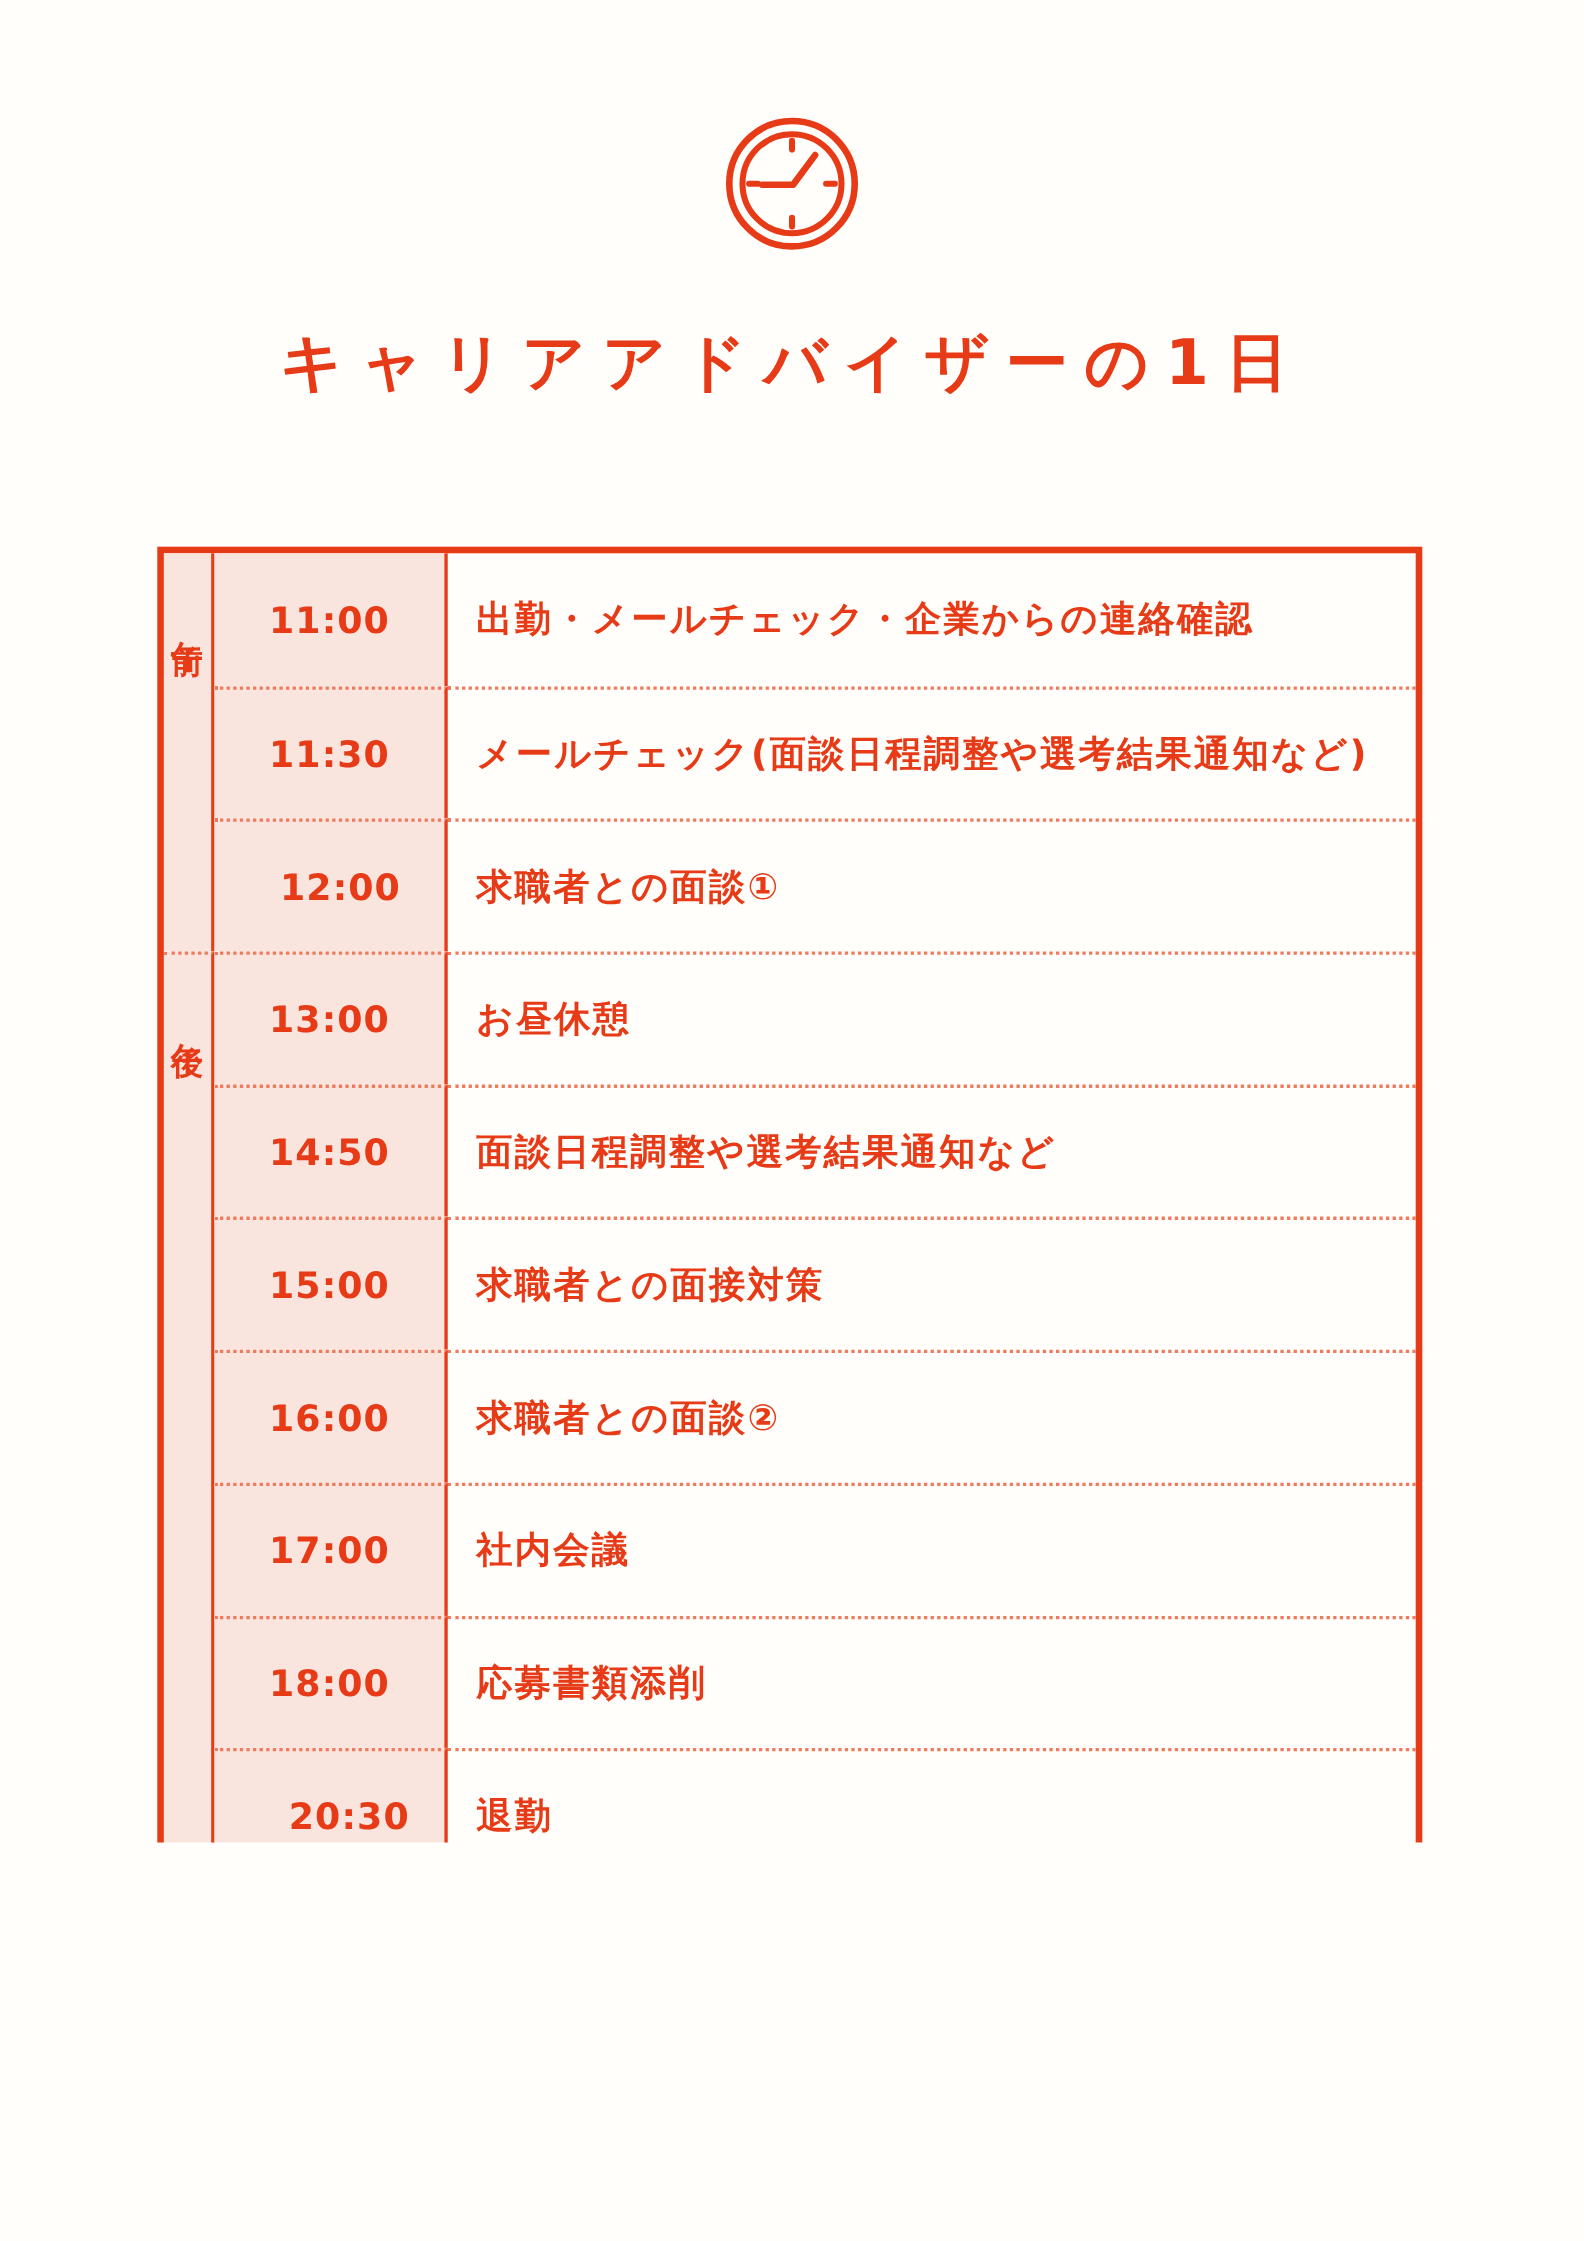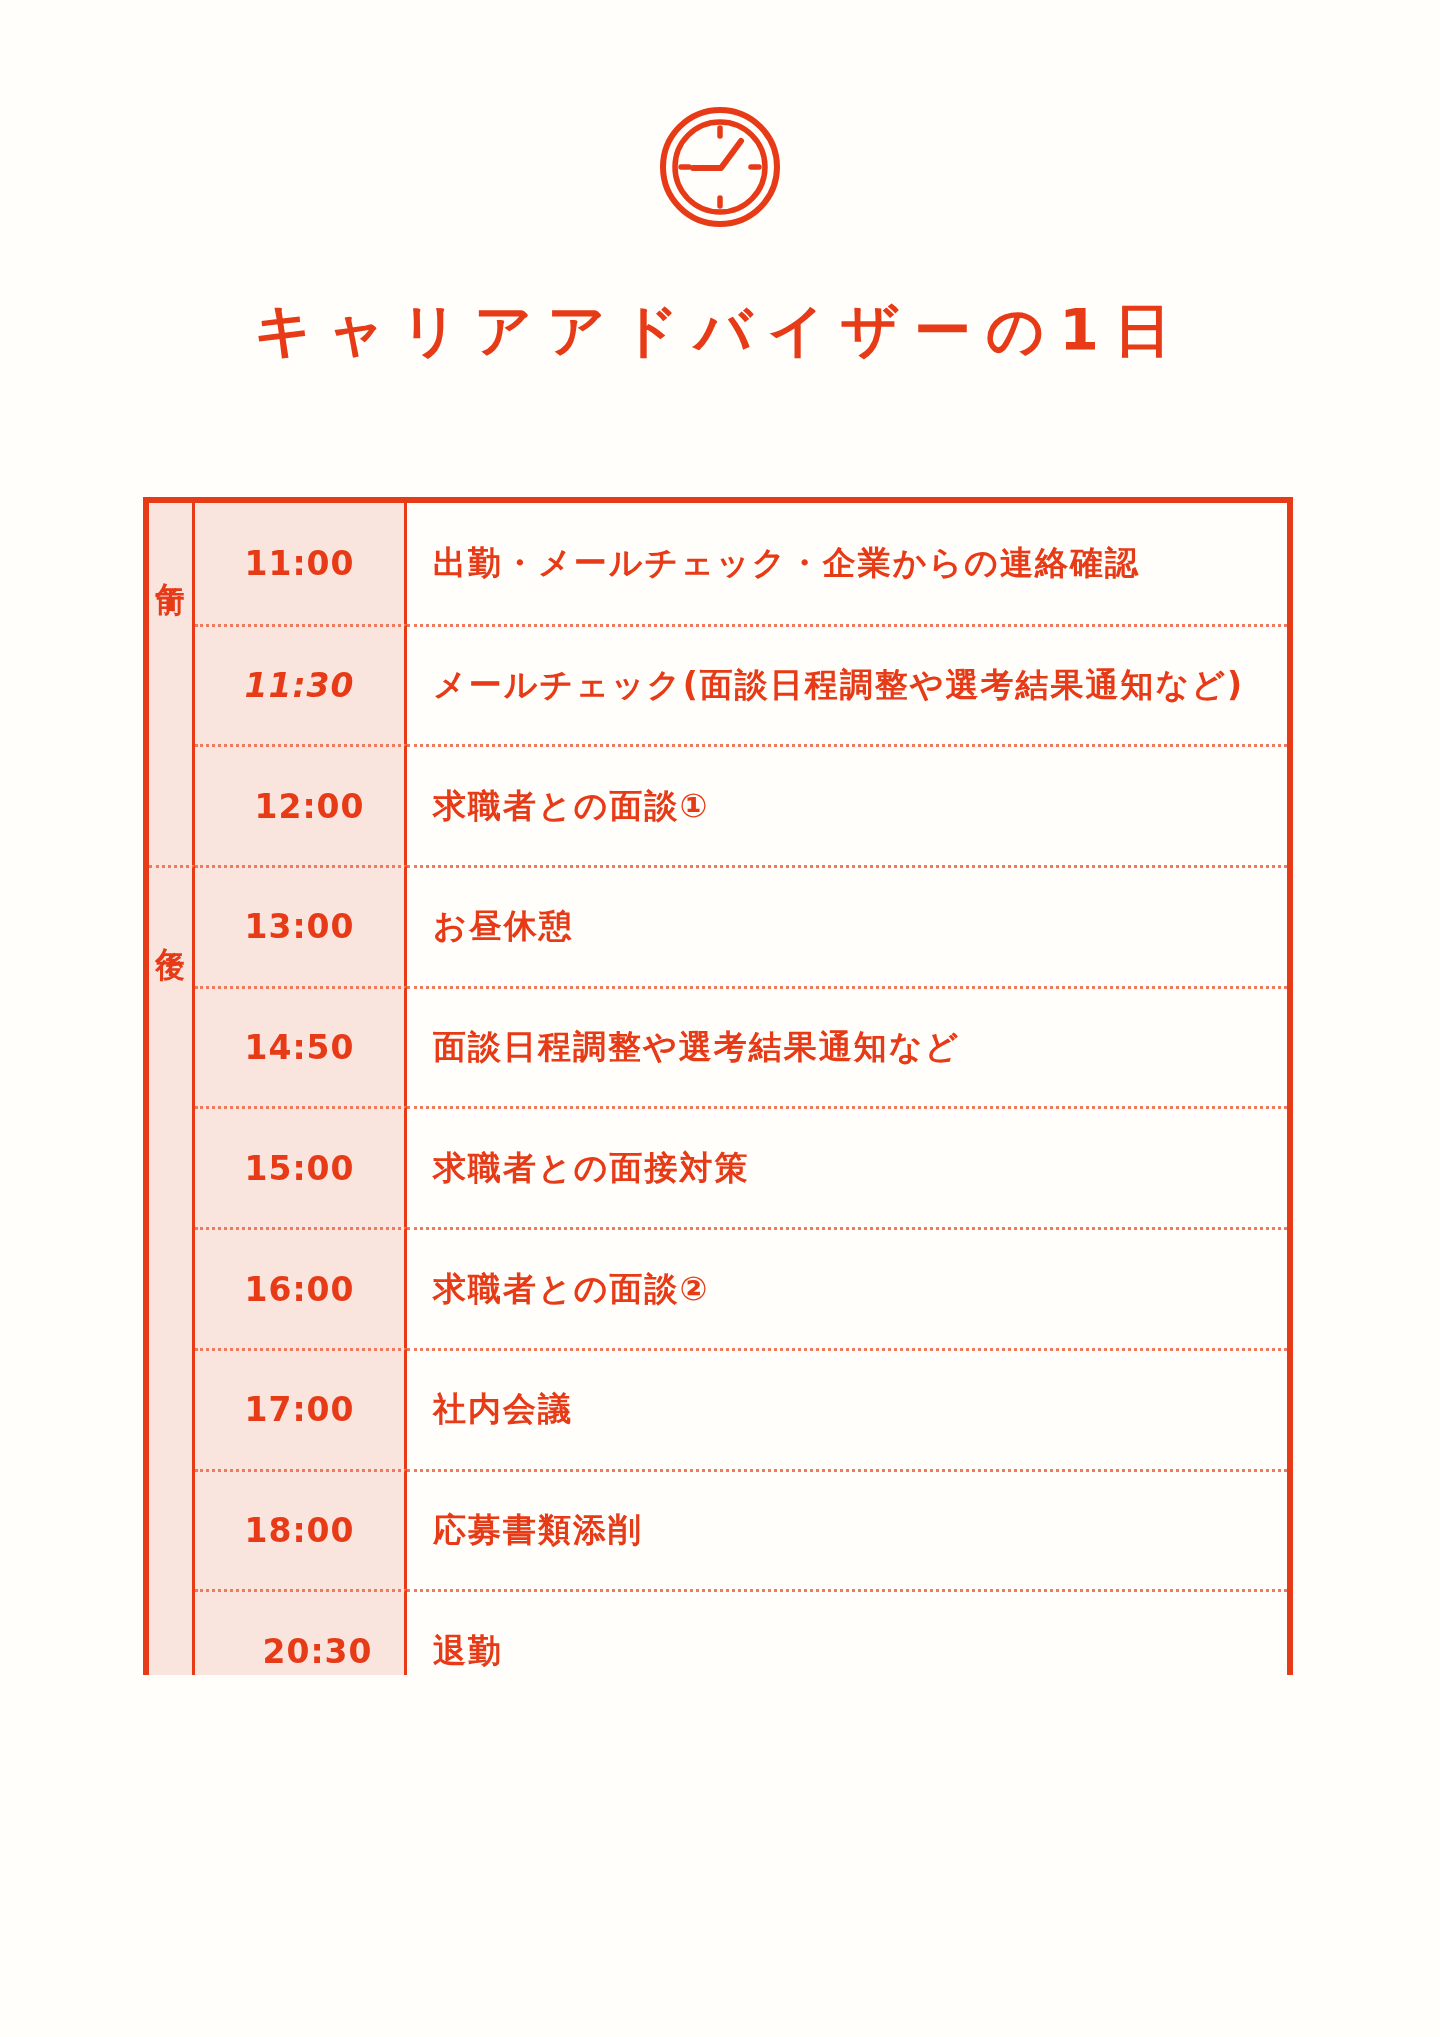--- a/index.html
+++ b/index.html
@@ -105,21 +105,21 @@
     align-items:center;
     padding-left:26px;
     padding-right:10px;
     font-size:33px;
     font-weight:700;
     letter-spacing:2px;
     white-space:nowrap;
   }
   .sep{border-top:3px dotted var(--red-soft);}
   .t1{grid-area:1/2;} .a1{grid-area:1/3;}
-  .t2{grid-area:2/2;font-style:italic;} .a2{grid-area:2/3;}
+  .t2{grid-area:2/2;} .a2{grid-area:2/3;}
   .t3{grid-area:3/2;padding-left:20px;} .a3{grid-area:3/3;}
   .t4{grid-area:4/2;} .a4{grid-area:4/3;}
   .t5{grid-area:5/2;} .a5{grid-area:5/3;}
   .t6{grid-area:6/2;} .a6{grid-area:6/3;}
   .t7{grid-area:7/2;} .a7{grid-area:7/3;}
   .t8{grid-area:8/2;} .a8{grid-area:8/3;}
   .t9{grid-area:9/2;} .a9{grid-area:9/3;}
   .t10{grid-area:10/2;padding-left:36px;} .a10{grid-area:10/3;}
 
   

